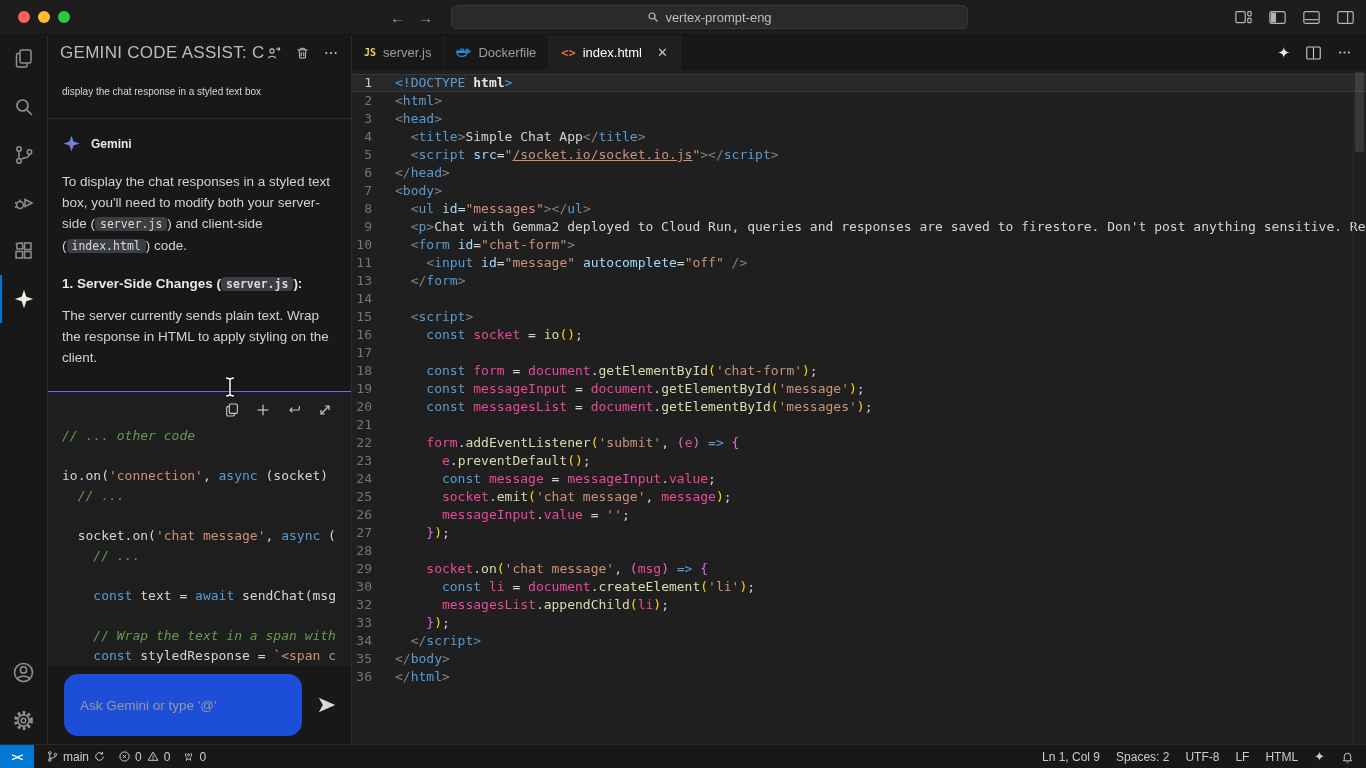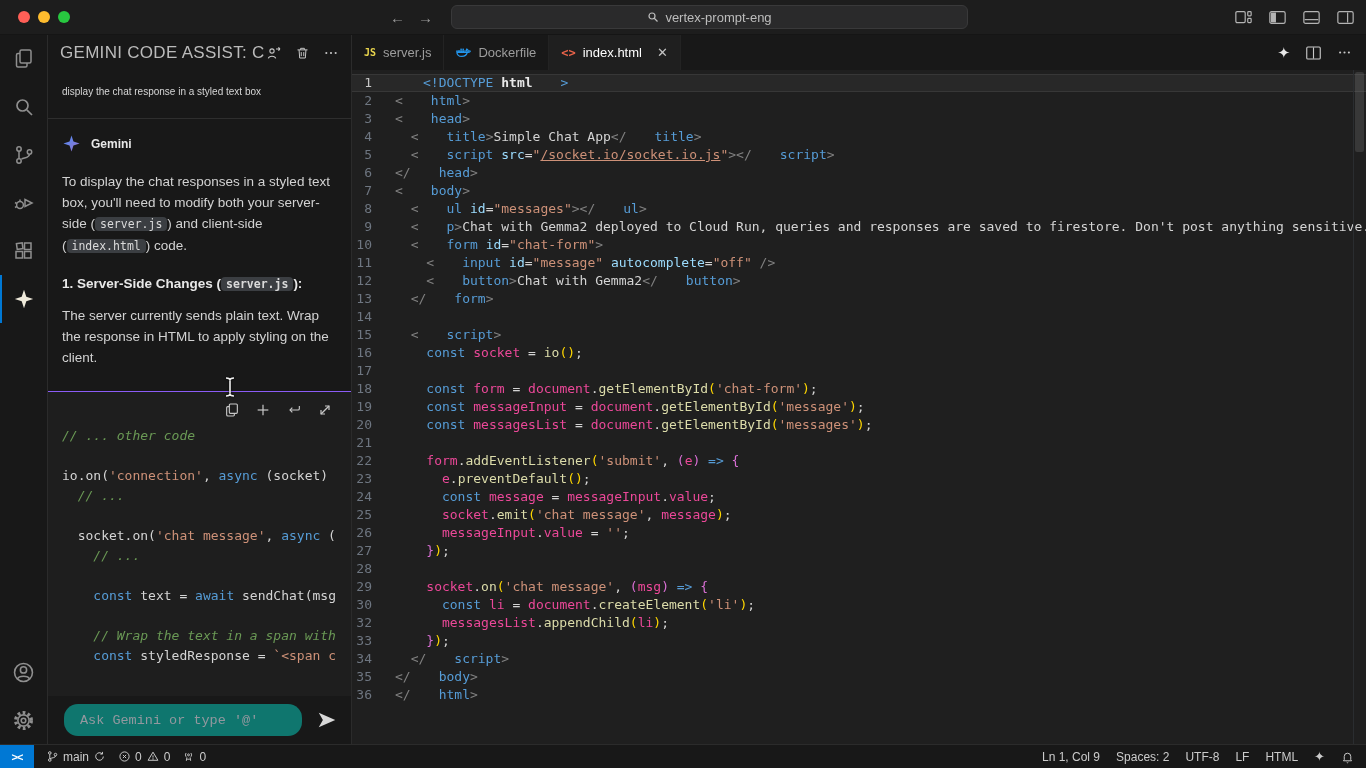--- a/index.html
+++ b/index.html
@@ -46,22 +46,22 @@
   .pp { padding:0 14px; margin:10px 0; font-size:13.5px; line-height:21px; color:#d2d2d2; }
   .pp.bold { font-weight:700; color:#e8e8e8; margin-top:16px; }
   .chip { background:#3b3e42; border-radius:4px; padding:0 5px;
     font-family:"DejaVu Sans Mono",monospace; font-size:11.5px; color:#dadada; }
   .codeblock { margin-top:13px; border-top:1px solid #8b5cf6; background:#1e1e1e; flex:1; min-height:0; }
   .cb-toolbar { display:flex; justify-content:flex-end; align-items:center; gap:15px; padding:10px 18px 2px; }
   .cb-toolbar .tbtn { color:#c8c8c8; display:flex; align-items:center; }
   .cb-code { font-family:"DejaVu Sans Mono",monospace; font-size:13px; line-height:20px;
     white-space:pre; overflow:hidden; padding:6px 0 4px 14px; color:#d4d4d4; }
   .input-row { flex:none; display:flex; align-items:center; gap:13px; padding:8px 12px 8px 16px; background:#181818; }
-  .ask-pill { flex:1; height:32px; border-radius:14px; background:#0f766e; border:none; outline:none;
-    color:#cfcfcf; font-size:13.5px; padding:0 16px; font-family:Liberation Mono, monospace; min-width:0; }
+  .ask-pill { flex:1; height:62px; border-radius:14px; background:#1d4ed8; border:none; outline:none;
+    color:#cfcfcf; font-size:13.5px; padding:0 16px; font-family:Liberation Sans, sans-serif; min-width:0; }
   .ask-pill::placeholder { color:#93989f; opacity:1; }
   .send-btn { flex:none; display:flex; align-items:center; }
 
   
   .editor { flex:1; min-width:0; display:flex; flex-direction:column; background:#1f1f1f; }
   .tabbar { height:35px; flex:none; background:#181818; display:flex; align-items:stretch; }
   .tab { display:flex; align-items:center; gap:7px; padding:0 12px; font-size:13px;
     color:#9d9d9d; border-right:1px solid #232323; white-space:nowrap; }
   .tab.active { background:#1f1f1f; color:#ffffff; }
   .tab .close { margin-left:8px; color:#c5c5c5; font-size:13px; }
@@ -77,21 +77,21 @@
   .lc { flex:1; overflow:hidden; }
   .cl.cur { background:rgba(255,255,255,0.045);
     box-shadow:inset 0 1px 0 rgba(255,255,255,0.07), inset 0 -1px 0 rgba(255,255,255,0.07); }
   .cl.cur .ln { color:#c8c8c8; }
   .overview-ruler { position:absolute; top:0; right:0; width:13px; height:100%;
     border-left:1px solid #2a2d30; }
   .scroll-thumb { position:absolute; top:2px; right:2px; width:9px; height:80px;
     background:rgba(130,130,130,0.25); border-radius:2px; }
 
   
-  .tok-tag  { color:#569cd6;margin-left:28px; } .tok-punct{ color:#808080; } .tok-attr { color:#9cdcfe; }
+  .tok-tag  { color:#569cd6; } .tok-punct{ color:#808080; } .tok-attr { color:#9cdcfe; }
   .tok-str  { color:#ce9178; } .tok-plain{ color:#d4d4d4; } .tok-kw   { color:#569cd6; }
   .tok-var  { color:#ec4899; } .tok-fn   { color:#dcdcaa; } .tok-cmt  { color:#6a9955; font-style:italic; }
   .tok-b1   { color:#ffd700; } .tok-b2   { color:#da70d6; }
   .tok-op   { color:#d4d4d4; } .tok-bold { color:#e8e8e8; font-weight:700; }
   .tok-link { color:#ce9178; text-decoration:underline; }
 
   
   .statusbar { height:24px; flex:none; background:#181818; border-top:1px solid #2b2b2b;
     display:flex; align-items:center; color:#cccccc; font-size:12px; }
   .sb-remote { width:34px; height:100%; background:#0078d4; color:#fff; display:flex;
@@ -341,21 +341,20 @@
             <div class="cl"><span class="ln">2</span><span class="lc"><span class="tok-punct">&lt;</span><span class="tok-tag">html</span><span class="tok-punct">&gt;</span></span></div>
             <div class="cl"><span class="ln">3</span><span class="lc"><span class="tok-punct">&lt;</span><span class="tok-tag">head</span><span class="tok-punct">&gt;</span></span></div>
             <div class="cl"><span class="ln">4</span><span class="lc"><span class="tok-plain">  </span><span class="tok-punct">&lt;</span><span class="tok-tag">title</span><span class="tok-punct">&gt;</span><span class="tok-plain">Simple Chat App</span><span class="tok-punct">&lt;/</span><span class="tok-tag">title</span><span class="tok-punct">&gt;</span></span></div>
             <div class="cl"><span class="ln">5</span><span class="lc"><span class="tok-plain">  </span><span class="tok-punct">&lt;</span><span class="tok-tag">script</span><span class="tok-plain"> </span><span class="tok-attr">src</span><span class="tok-op">=</span><span class="tok-str">"</span><span class="tok-link">/socket.io/socket.io.js</span><span class="tok-str">"</span><span class="tok-punct">&gt;&lt;/</span><span class="tok-tag">script</span><span class="tok-punct">&gt;</span></span></div>
             <div class="cl"><span class="ln">6</span><span class="lc"><span class="tok-punct">&lt;/</span><span class="tok-tag">head</span><span class="tok-punct">&gt;</span></span></div>
             <div class="cl"><span class="ln">7</span><span class="lc"><span class="tok-punct">&lt;</span><span class="tok-tag">body</span><span class="tok-punct">&gt;</span></span></div>
             <div class="cl"><span class="ln">8</span><span class="lc"><span class="tok-plain">  </span><span class="tok-punct">&lt;</span><span class="tok-tag">ul</span><span class="tok-plain"> </span><span class="tok-attr">id</span><span class="tok-op">=</span><span class="tok-str">"messages"</span><span class="tok-punct">&gt;&lt;/</span><span class="tok-tag">ul</span><span class="tok-punct">&gt;</span></span></div>
             <div class="cl"><span class="ln">9</span><span class="lc"><span class="tok-plain">  </span><span class="tok-punct">&lt;</span><span class="tok-tag">p</span><span class="tok-punct">&gt;</span><span class="tok-plain">Chat with Gemma2 deployed to Cloud Run, queries and responses are saved to firestore. Don't post anything sensitive. Responses</span></span></div>
             <div class="cl"><span class="ln">10</span><span class="lc"><span class="tok-plain">  </span><span class="tok-punct">&lt;</span><span class="tok-tag">form</span><span class="tok-plain"> </span><span class="tok-attr">id</span><span class="tok-op">=</span><span class="tok-str">"chat-form"</span><span class="tok-punct">&gt;</span></span></div>
             <div class="cl"><span class="ln">11</span><span class="lc"><span class="tok-plain">    </span><span class="tok-punct">&lt;</span><span class="tok-tag">input</span><span class="tok-plain"> </span><span class="tok-attr">id</span><span class="tok-op">=</span><span class="tok-str">"message"</span><span class="tok-plain"> </span><span class="tok-attr">autocomplete</span><span class="tok-op">=</span><span class="tok-str">"off"</span><span class="tok-plain"> </span><span class="tok-punct">/&gt;</span></span></div>
-            <div class="cl"><span class="ln">12</span><span class="lc"><span class="tok-plain">    </span><span class="tok-punct">&lt;</span><span class="tok-tag">button</span><span class="tok-punct">&gt;</span><span class="tok-plain">Chat with Gemma2</span><span class="tok-punct">&lt;/</span><span class="tok-tag">button</span><span class="tok-punct">&gt;</span></span></div>
             <div class="cl"><span class="ln">13</span><span class="lc"><span class="tok-plain">  </span><span class="tok-punct">&lt;/</span><span class="tok-tag">form</span><span class="tok-punct">&gt;</span></span></div>
             <div class="cl"><span class="ln">14</span><span class="lc"></span></div>
             <div class="cl"><span class="ln">15</span><span class="lc"><span class="tok-plain">  </span><span class="tok-punct">&lt;</span><span class="tok-tag">script</span><span class="tok-punct">&gt;</span></span></div>
             <div class="cl"><span class="ln">16</span><span class="lc"><span class="tok-plain">    </span><span class="tok-kw">const</span><span class="tok-plain"> </span><span class="tok-var">socket</span><span class="tok-plain"> = </span><span class="tok-fn">io</span><span class="tok-b1">()</span><span class="tok-plain">;</span></span></div>
             <div class="cl"><span class="ln">17</span><span class="lc"></span></div>
             <div class="cl"><span class="ln">18</span><span class="lc"><span class="tok-plain">    </span><span class="tok-kw">const</span><span class="tok-plain"> </span><span class="tok-var">form</span><span class="tok-plain"> = </span><span class="tok-var">document</span><span class="tok-plain">.</span><span class="tok-fn">getElementById</span><span class="tok-b1">(</span><span class="tok-str">'chat-form'</span><span class="tok-b1">)</span><span class="tok-plain">;</span></span></div>
             <div class="cl"><span class="ln">19</span><span class="lc"><span class="tok-plain">    </span><span class="tok-kw">const</span><span class="tok-plain"> </span><span class="tok-var">messageInput</span><span class="tok-plain"> = </span><span class="tok-var">document</span><span class="tok-plain">.</span><span class="tok-fn">getElementById</span><span class="tok-b1">(</span><span class="tok-str">'message'</span><span class="tok-b1">)</span><span class="tok-plain">;</span></span></div>
             <div class="cl"><span class="ln">20</span><span class="lc"><span class="tok-plain">    </span><span class="tok-kw">const</span><span class="tok-plain"> </span><span class="tok-var">messagesList</span><span class="tok-plain"> = </span><span class="tok-var">document</span><span class="tok-plain">.</span><span class="tok-fn">getElementById</span><span class="tok-b1">(</span><span class="tok-str">'messages'</span><span class="tok-b1">)</span><span class="tok-plain">;</span></span></div>
             <div class="cl"><span class="ln">21</span><span class="lc"></span></div>
             <div class="cl"><span class="ln">22</span><span class="lc"><span class="tok-plain">    </span><span class="tok-var">form</span><span class="tok-plain">.</span><span class="tok-fn">addEventListener</span><span class="tok-b1">(</span><span class="tok-str">'submit'</span><span class="tok-plain">, </span><span class="tok-b2">(</span><span class="tok-var">e</span><span class="tok-b2">)</span><span class="tok-plain"> </span><span class="tok-kw">=&gt;</span><span class="tok-plain"> </span><span class="tok-b2">{</span></span></div>

